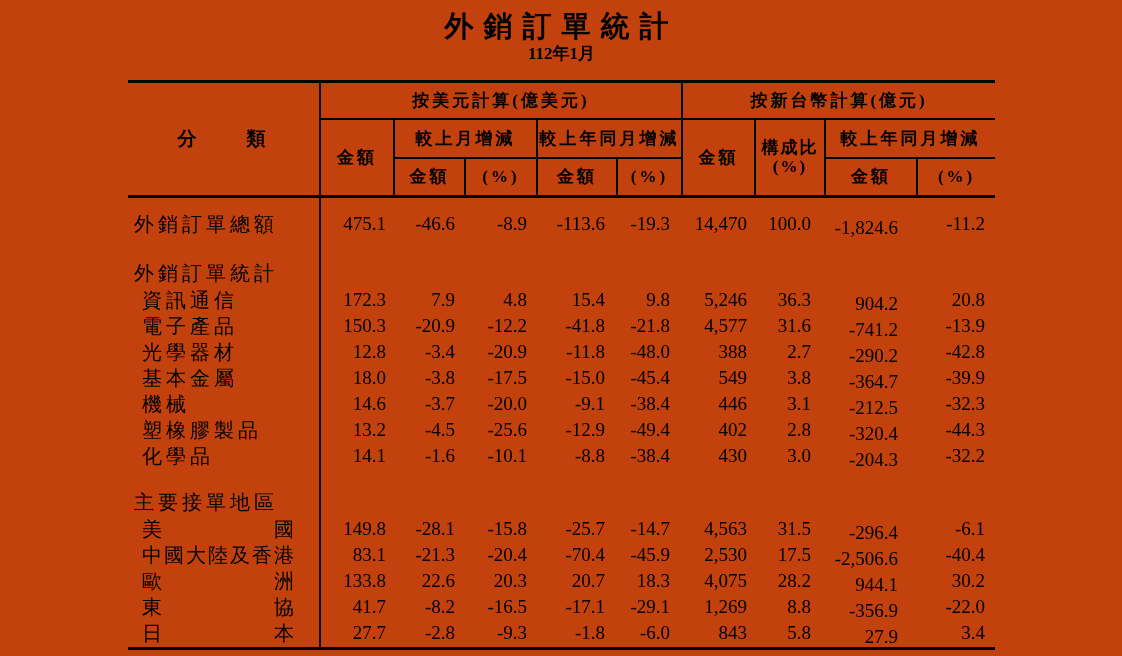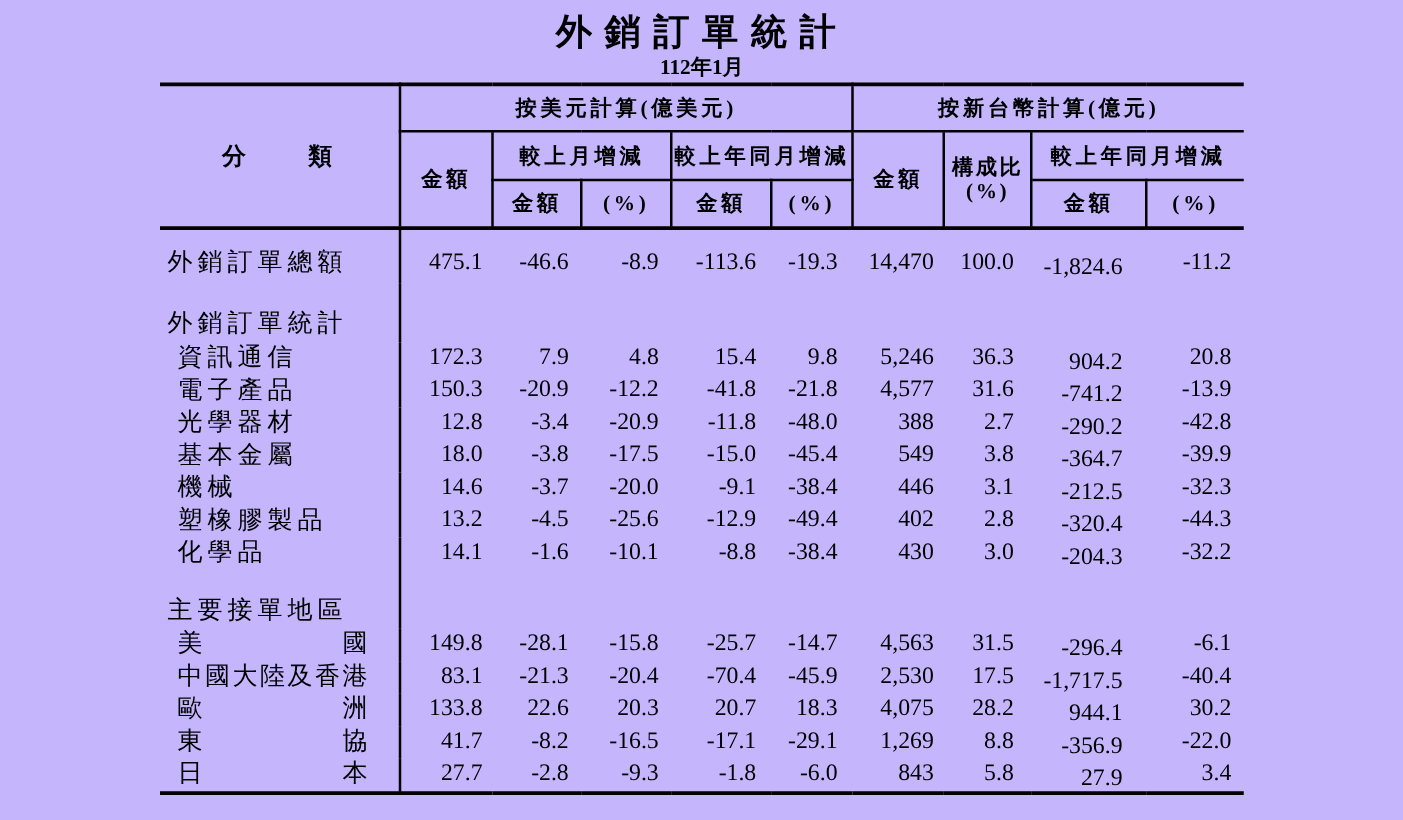--- a/index.html
+++ b/index.html
@@ -3,41 +3,41 @@
 <meta charset="utf-8">
 <style>
   html, body {
     margin: 0; padding: 0;
     background: #ffffff; color: #000000;
     font-family: "Liberation Serif", "DejaVu Serif", serif;
   }
   .page {
     position: relative;
     width: 1122px; height: 656px;
-    background: #c4b5fd;
+    background: #c2410c;
     overflow: hidden;
   }
   .wrap {
     width: 867px;
     margin-left: 128px;
   }
   .title {
     padding-top: 8px;
     text-align: center;
     font-size: 29px;
     font-weight: bold;
     letter-spacing: 10px;
     line-height: 36px;
   }
   .subtitle {
     text-align: center;
     font-size: 17px;
     font-weight: bold;
     line-height: 20px;
-    margin-bottom: 2px;
+    margin-bottom: 16px;
   }
   table.stats {
     border-collapse: collapse;
     table-layout: fixed;
     width: 867px;
     border-top: 3px solid #000;
     border-bottom: 3px solid #000;
   }
   thead { border-bottom: 3px solid #000; }
   thead th {
@@ -274,21 +274,21 @@
           </tr>
           <tr class="row-item">
             <td class="label"><span class="just">中國大陸及香港</span></td>
             <td class="num">83.1</td>
             <td class="num">-21.3</td>
             <td class="num">-20.4</td>
             <td class="num">-70.4</td>
             <td class="num">-45.9</td>
             <td class="num">2,530</td>
             <td class="num">17.5</td>
-            <td class="num">-1,717.5</td>
+            <td class="num">-2,506.6</td>
             <td class="num">-40.4</td>
           </tr>
           <tr class="row-item">
             <td class="label"><span class="just">歐洲</span></td>
             <td class="num">133.8</td>
             <td class="num">22.6</td>
             <td class="num">20.3</td>
             <td class="num">20.7</td>
             <td class="num">18.3</td>
             <td class="num">4,075</td>

